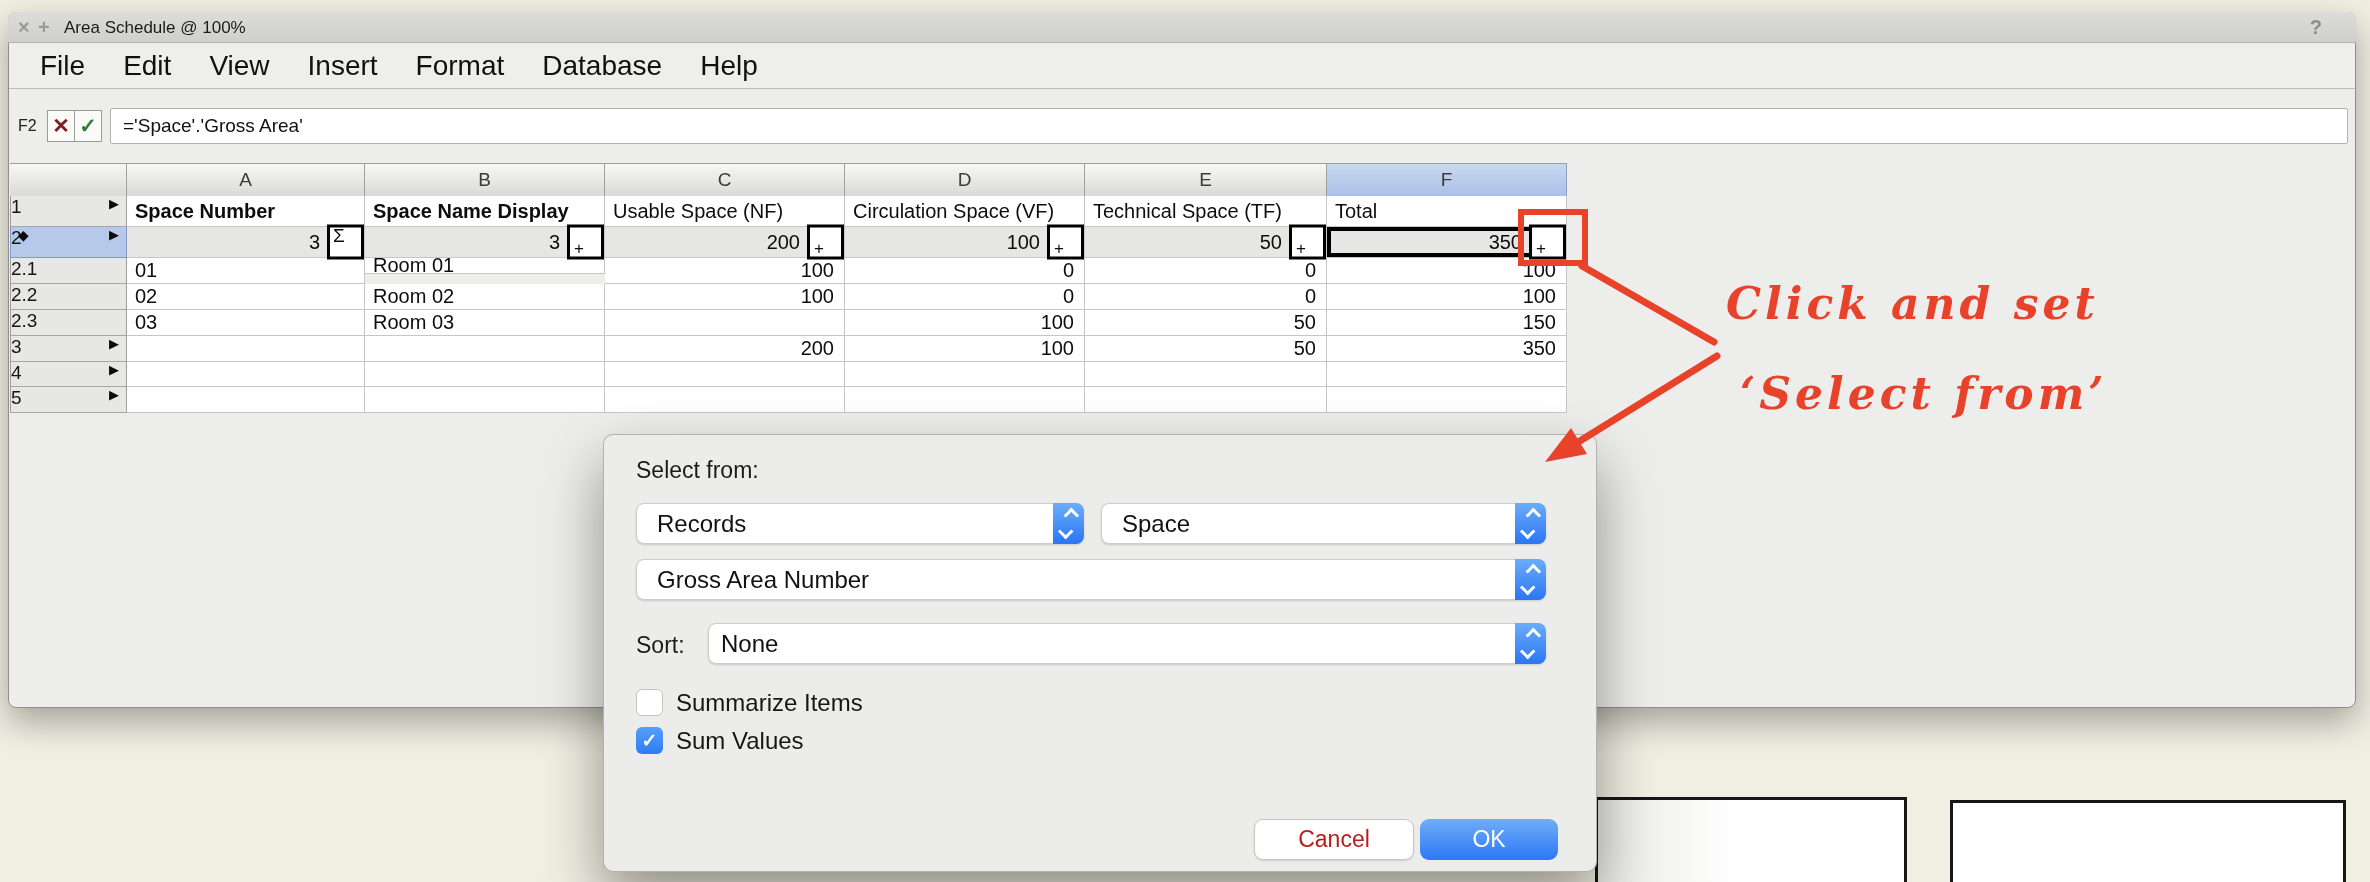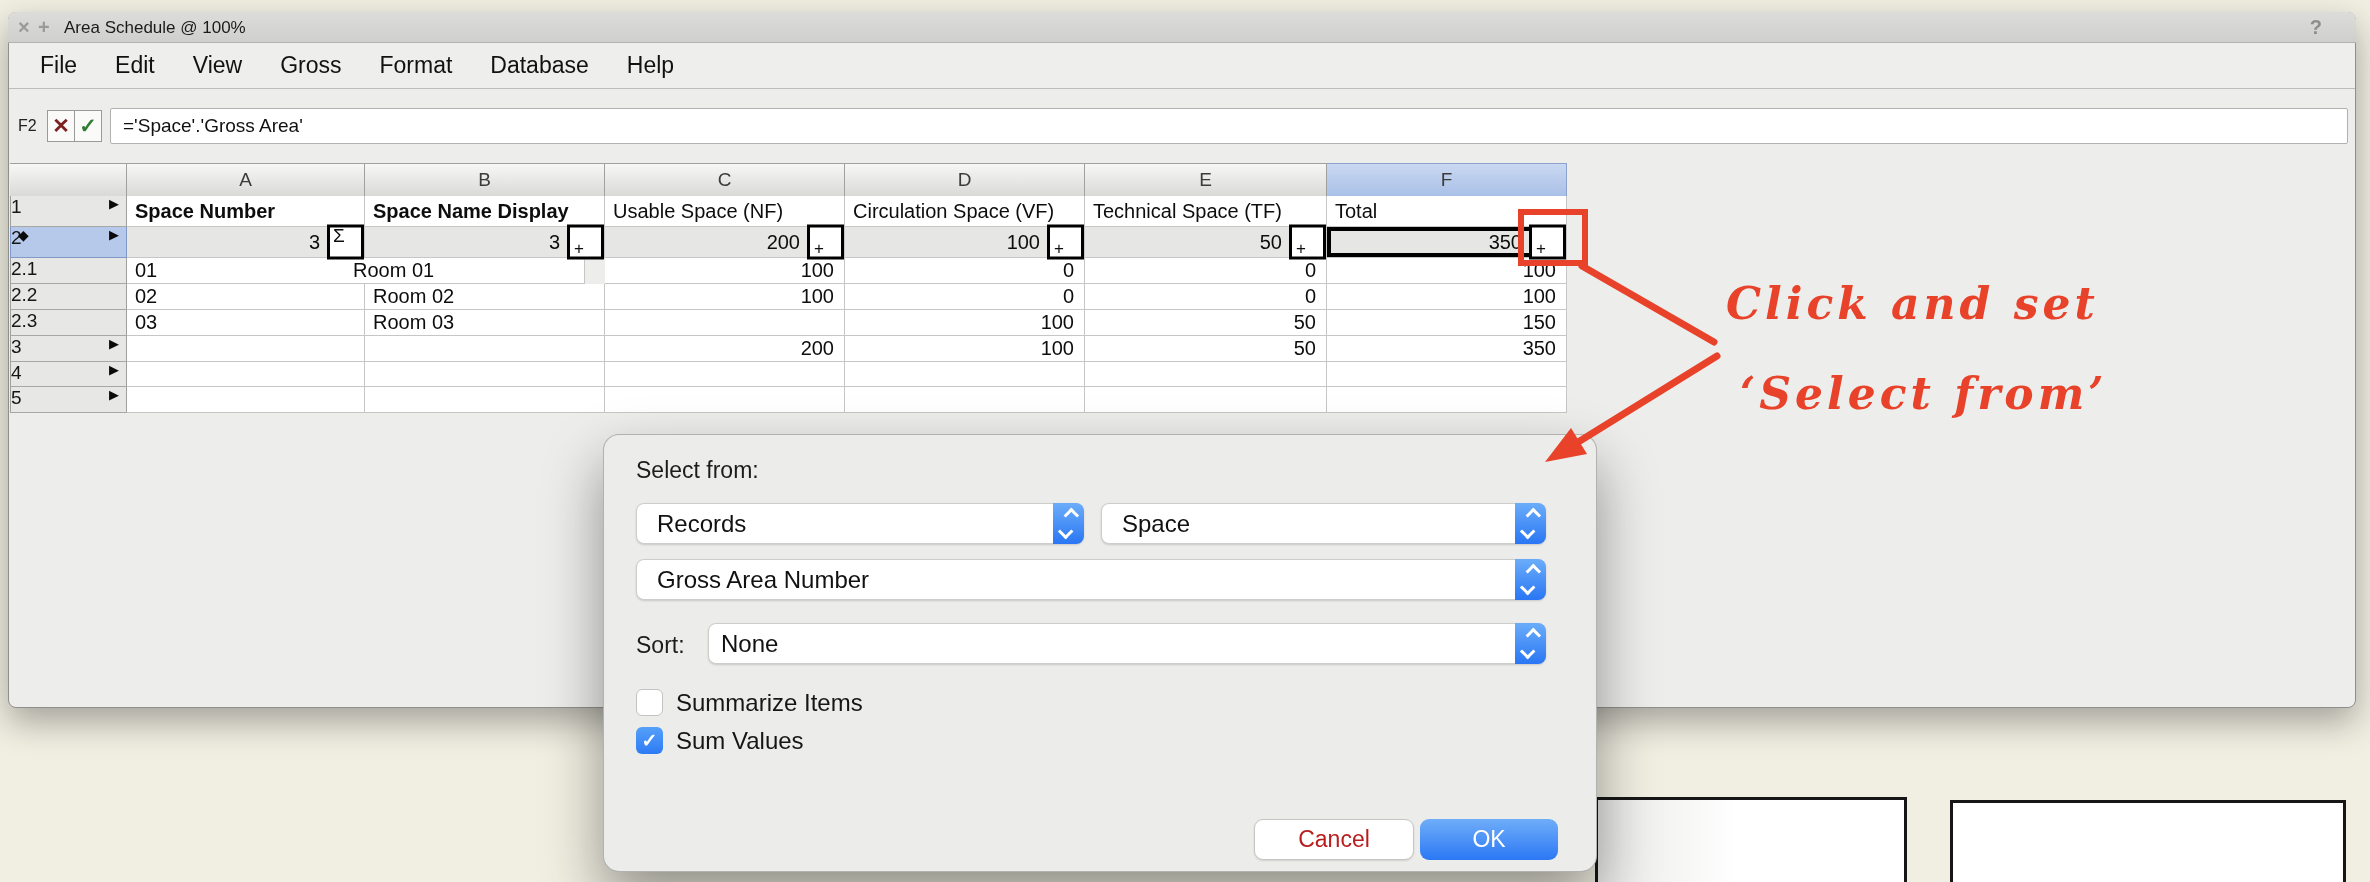--- a/index.html
+++ b/index.html
@@ -16,21 +16,21 @@
               background:linear-gradient(#dcdcda,#cfcfcd); border-bottom:1px solid #b2b2b0;
               border-radius:8px 8px 0 0; }
   .tb-close { position:absolute; left:10px; top:4px; color:#9a9a98; font-size:20px; font-weight:700; }
   .tb-add   { position:absolute; left:30px; top:4px; color:#9a9a98; font-size:20px; font-weight:700; }
   .tb-title { position:absolute; left:56px; top:6px; font-size:17px; font-weight:400; color:#1b1b1b; }
   .tb-help  { position:absolute; right:34px; top:4px; color:#8d8d8b; font-size:20px; font-weight:700; }
 
   .menubar { position:absolute; left:9px; top:43px; width:2346px; height:46px;
              background:#eeeeec; border-bottom:1px solid #bdbdbb;
              display:flex; align-items:center; padding-left:31px; gap:38px; }
-  .menu-item { font-size:23px; color:#111; }
+  .menu-item { font-size:28px; color:#111; }
 
   .cellref { position:absolute; left:18px; top:110px; width:40px; height:31px; font-size:16px;
              color:#222; display:flex; align-items:center; }
   .fbtn { position:absolute; top:110px; width:28px; height:32px; background:#fafaf8;
           border:1px solid #9a9a98; display:flex; align-items:center; justify-content:center;
           font-size:21px; font-weight:700; }
   .fbtn-x { left:47px; color:#7c1f1f; }
   .fbtn-ok { left:74px; color:#2f7d33; }
   .formula-input { position:absolute; left:110px; top:108px; width:2238px; height:36px;
                    background:#fff; border:1px solid #b2b2b0; border-radius:2px;
@@ -63,21 +63,21 @@
   .cell-selected { box-shadow:inset 0 0 0 4px #000; }
 
   
   .draw-rect { position:absolute; background:#fff; border:3px solid #161616; }
   .draw-rect.r1 { left:1595px; top:797px; width:312px; height:110px;
                   background:linear-gradient(90deg,#e9e9e7,#ffffff 45%); }
   .draw-rect.r2 { left:1950px; top:800px; width:396px; height:105px; }
 
   
   .dialog { position:absolute; left:603px; top:434px; width:994px; height:438px;
-            background:#ececea; border:1px solid rgba(0,0,0,.25); border-radius:16px;
+            background:#ececea; border:1px solid rgba(0,0,0,.25); border-radius:10px;
             box-shadow:0 28px 60px rgba(0,0,0,.40); z-index:40; }
   .dlg-label { position:absolute; font-size:23px; color:#1c1c1c; }
   .dropdown { position:absolute; height:41px; background:#fff; border:1px solid #cdcdcb;
               border-radius:8px; box-shadow:0 1px 2px rgba(0,0,0,.15);
               font-size:24px; color:#111; display:flex; align-items:center; padding-left:20px; }
   .stepper { position:absolute; right:-1px; top:-1px; width:31px; height:41px;
              border-radius:0 8px 8px 0; background:linear-gradient(#6badfa,#2a76f4);
              display:flex; flex-direction:column; align-items:center; justify-content:center; gap:5px; }
   .chev { width:11px; height:11px; border-top:3px solid #fff; border-right:3px solid #fff; }
   .chev.up { transform:rotate(-45deg) translate(2px,2px); }
@@ -114,21 +114,21 @@
     <span class="tb-close">×</span>
     <span class="tb-add">+</span>
     <span class="tb-title">Area Schedule @ 100%</span>
     <span class="tb-help">?</span>
   </div>
 
   <div class="menubar" id="menubar">
       <span class="menu-item">File</span>
       <span class="menu-item">Edit</span>
       <span class="menu-item">View</span>
-      <span class="menu-item">Gross</span>
+      <span class="menu-item">Insert</span>
       <span class="menu-item">Format</span>
       <span class="menu-item">Database</span>
       <span class="menu-item">Help</span>
     </div>
 
   <div class="cellref">F2</div>
   <div class="fbtn fbtn-x">✕</div>
   <div class="fbtn fbtn-ok">✓</div>
   <input class="formula-input" value="='Space'.'Gross Area'" style="">
 
@@ -161,21 +161,21 @@
           <span class="fn-plus">+</span>
         </span></div>
       <div class="gcell sumrow sum-val" style="left: 1085px; top: 227px; width: 242px; height: 31px;">50<span class="fnbox">
           <span class="fn-plus">+</span>
         </span></div>
       <div class="gcell sumrow sum-val cell-selected" style="left: 1327px; top: 227px; width: 240px; height: 31px;">350<span class="fnbox">
           <span class="fn-plus">+</span>
         </span></div>
       <div class="rowhdr" style="left: 10px; top: 258px; width: 117px; height: 26px;"><span>2.1</span></div>
       <div class="gcell c-left" style="left: 127px; top: 258px; width: 238px; height: 26px;">01</div>
-      <div class="gcell c-left" style="left: 345px; top: 258px; width: 240px; height: 26px;">Room 01</div>
+      <div class="gcell c-left" style="left: 365px; top: 258px; width: 240px; height: 16px;">Room 01</div>
       <div class="gcell c-right" style="left: 605px; top: 258px; width: 240px; height: 26px;">100</div>
       <div class="gcell c-right" style="left: 845px; top: 258px; width: 240px; height: 26px;">0</div>
       <div class="gcell c-right" style="left: 1085px; top: 258px; width: 242px; height: 26px;">0</div>
       <div class="gcell c-right" style="left: 1327px; top: 258px; width: 240px; height: 26px;">100</div>
       <div class="rowhdr" style="left: 10px; top: 284px; width: 117px; height: 26px;"><span>2.2</span></div>
       <div class="gcell c-left" style="left: 127px; top: 284px; width: 238px; height: 26px;">02</div>
       <div class="gcell c-left" style="left: 365px; top: 284px; width: 240px; height: 26px;">Room 02</div>
       <div class="gcell c-right" style="left: 605px; top: 284px; width: 240px; height: 26px;">100</div>
       <div class="gcell c-right" style="left: 845px; top: 284px; width: 240px; height: 26px;">0</div>
       <div class="gcell c-right" style="left: 1085px; top: 284px; width: 242px; height: 26px;">0</div>

